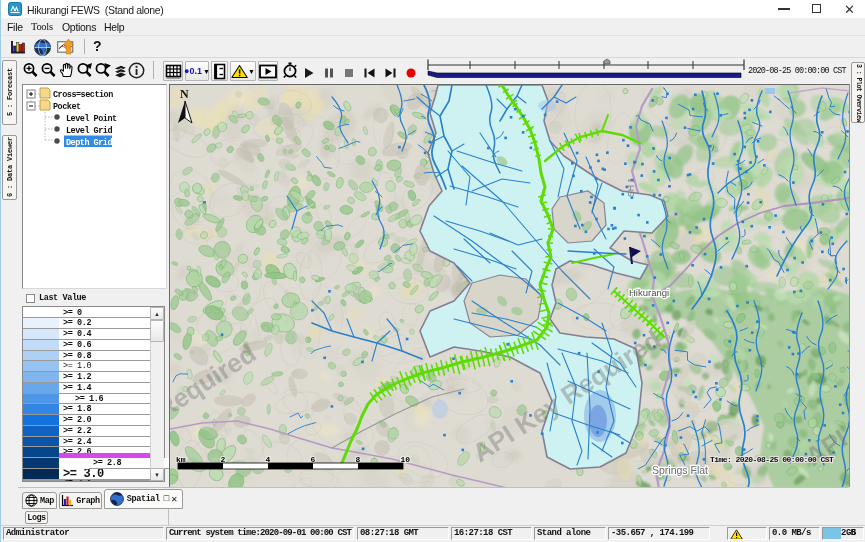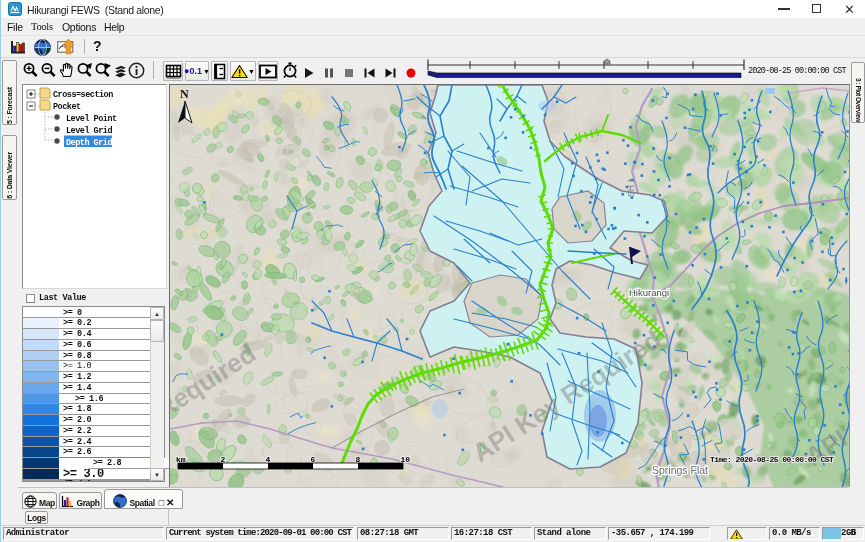--- a/index.html
+++ b/index.html
@@ -1,18 +1,18 @@
 <!DOCTYPE html>
 <html><head><meta charset="utf-8"><style>
 * { margin:0; padding:0; box-sizing:border-box; }
 html,body { width:865px; height:542px; overflow:hidden; font-family:"Liberation Sans", sans-serif; background:#f0f0f0; }
 .abs { position:absolute; }
 #win { position:relative; width:865px; height:542px; border-left:1px solid #9eccec; }
 .mono { font-family:"Liberation Mono", monospace; }
-.vtab { background:#f6f5f2; border:1px solid #9a9a9a; border-radius:2px; font-family:Liberation Sans, sans-serif; font-size:8.5px; font-weight:bold; color:#111; display:flex; align-items:flex-end; justify-content:center; }
+.vtab { background:#f6f5f2; border:1px solid #9a9a9a; border-radius:2px; font-family:Liberation Mono, monospace; font-size:8.5px; font-weight:bold; color:#111; display:flex; align-items:center; justify-content:center; }
 .tbtn { border:1px solid #b5b5b5; background:linear-gradient(#fdfdfd,#e8e8e8); border-radius:1px; display:flex; align-items:center; justify-content:center; }
 .cell { position:absolute; top:527px; height:13px; border:1px solid; border-color:#9a9a9a #ffffff #ffffff #9a9a9a; font-family:"Liberation Mono", monospace; font-size:9px; font-weight:bold; color:#111; line-height:11px; letter-spacing:-0.55px; padding-left:2px; white-space:nowrap; overflow:hidden; }
 </style></head>
 <body>
 <div id="win">
 
 <div class="abs" style="left:0;top:0;width:865px;height:18px;background:#ffffff;"></div>
 <div class="abs" style="left:7px;top:2px;"><svg width="14" height="14" viewBox="0 0 14 14" style="">
         <rect x="0.5" y="0.5" width="13" height="13" rx="2" fill="#2596d2" stroke="#1a78b0" stroke-width="1"></rect>
         <path d="M3,9 L5,4.5 L7,9 M7,9 L8.5,5.5 L10,9" fill="none" stroke="#fff" stroke-width="1.1"></path>
@@ -248,21 +248,21 @@
 <div class="abs" style="left:58px;top:393.5px;width:91px;height:10.8px;background:#fff;border-bottom:1px solid #9a9a9a;font-family:'Liberation Mono',monospace;font-size:8.5px;font-weight:bold;color:#111;letter-spacing:-0.4px;line-height:11px;padding-left:16px;overflow:hidden;">&gt;= 1.6</div>
 <div class="abs" style="left:22px;top:404.2px;width:36px;height:10.8px;background:#3387e2;border-bottom:1px solid #9a9a9a;"></div>
 <div class="abs" style="left:58px;top:404.2px;width:91px;height:10.8px;background:#fff;border-bottom:1px solid #9a9a9a;font-family:'Liberation Mono',monospace;font-size:8.5px;font-weight:bold;color:#111;letter-spacing:-0.4px;line-height:11px;padding-left:4px;overflow:hidden;">&gt;= 1.8</div>
 <div class="abs" style="left:22px;top:415.0px;width:36px;height:10.8px;background:#1272e0;border-bottom:1px solid #9a9a9a;"></div>
 <div class="abs" style="left:58px;top:415.0px;width:91px;height:10.8px;background:#fff;border-bottom:1px solid #9a9a9a;font-family:'Liberation Mono',monospace;font-size:8.5px;font-weight:bold;color:#111;letter-spacing:-0.4px;line-height:11px;padding-left:4px;overflow:hidden;">&gt;= 2.0</div>
 <div class="abs" style="left:22px;top:425.8px;width:36px;height:10.8px;background:#0f63c4;border-bottom:1px solid #9a9a9a;"></div>
 <div class="abs" style="left:58px;top:425.8px;width:91px;height:10.8px;background:#fff;border-bottom:1px solid #9a9a9a;font-family:'Liberation Mono',monospace;font-size:8.5px;font-weight:bold;color:#111;letter-spacing:-0.4px;line-height:11px;padding-left:4px;overflow:hidden;">&gt;= 2.2</div>
 <div class="abs" style="left:22px;top:436.5px;width:36px;height:10.8px;background:#0b54a8;border-bottom:1px solid #9a9a9a;"></div>
 <div class="abs" style="left:58px;top:436.5px;width:91px;height:10.8px;background:#fff;border-bottom:1px solid #9a9a9a;font-family:'Liberation Mono',monospace;font-size:8.5px;font-weight:bold;color:#111;letter-spacing:-0.4px;line-height:11px;padding-left:4px;overflow:hidden;">&gt;= 2.4</div>
 <div class="abs" style="left:22px;top:447.2px;width:36px;height:10.8px;background:#08468c;border-bottom:1px solid #9a9a9a;"></div>
-<div class="abs" style="left:58px;top:447.2px;width:91px;height:10.8px;background:#fff;border-bottom:1px solid #d946ef;font-family:'Liberation Mono',monospace;font-size:8.5px;font-weight:bold;color:#111;letter-spacing:-0.4px;line-height:11px;padding-left:4px;overflow:hidden;">&gt;= 2.6</div>
+<div class="abs" style="left:58px;top:447.2px;width:91px;height:10.8px;background:#fff;border-bottom:5px solid #d946ef;font-family:'Liberation Mono',monospace;font-size:8.5px;font-weight:bold;color:#111;letter-spacing:-0.4px;line-height:11px;padding-left:4px;overflow:hidden;">&gt;= 2.6</div>
 <div class="abs" style="left:22px;top:458.0px;width:36px;height:10.8px;background:#053870;border-bottom:1px solid #9a9a9a;"></div>
 <div class="abs" style="left:58px;top:458.0px;width:91px;height:10.8px;background:#fff;border-bottom:1px solid #9a9a9a;font-family:'Liberation Mono',monospace;font-size:8.5px;font-weight:bold;color:#111;letter-spacing:-0.4px;line-height:11px;padding-left:4px;overflow:hidden;margin-left:30px;">&gt;= 2.8</div>
 <div class="abs" style="left:22px;top:468.8px;width:36px;height:10.8px;background:#032a54;border-bottom:1px solid #9a9a9a;"></div>
 <div class="abs" style="left:58px;top:468.8px;width:91px;height:10.8px;background:#fff;border-bottom:1px solid #9a9a9a;font-family:'Liberation Mono',monospace;font-size:12px;font-weight:bold;color:#111;letter-spacing:-0.4px;line-height:11px;padding-left:4px;overflow:hidden;">&gt;= 3.0</div>
 <div class="abs" style="left:22px;top:479.5px;width:36px;height:1.5px;background:#021c38;border-bottom:1px solid #9a9a9a;"></div>
 <div class="abs" style="left:58px;top:479.5px;width:91px;height:1.5px;background:#fff;border-bottom:1px solid #9a9a9a;font-family:'Liberation Mono',monospace;font-size:8.5px;font-weight:bold;color:#111;letter-spacing:-0.4px;line-height:2px;padding-left:4px;overflow:hidden;">&gt;= 3.2</div>
 
 <div class="abs" style="left:149px;top:307px;width:14px;height:174px;background:#f0f0f0;border-left:1px solid #d0d0d0;"></div>
 <div class="abs tbtn" style="left:149px;top:307px;width:14px;height:13px;font-size:6px;color:#333;">▲</div>
 <div class="abs tbtn" style="left:149px;top:320px;width:14px;height:22px;"></div>

